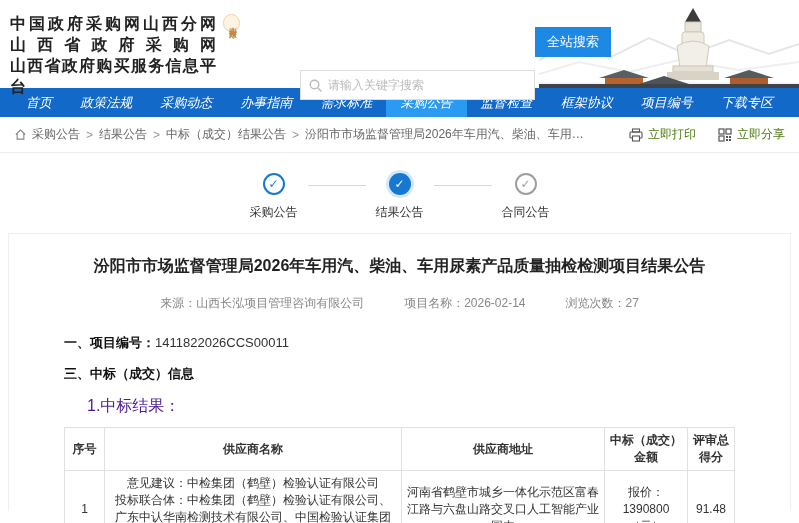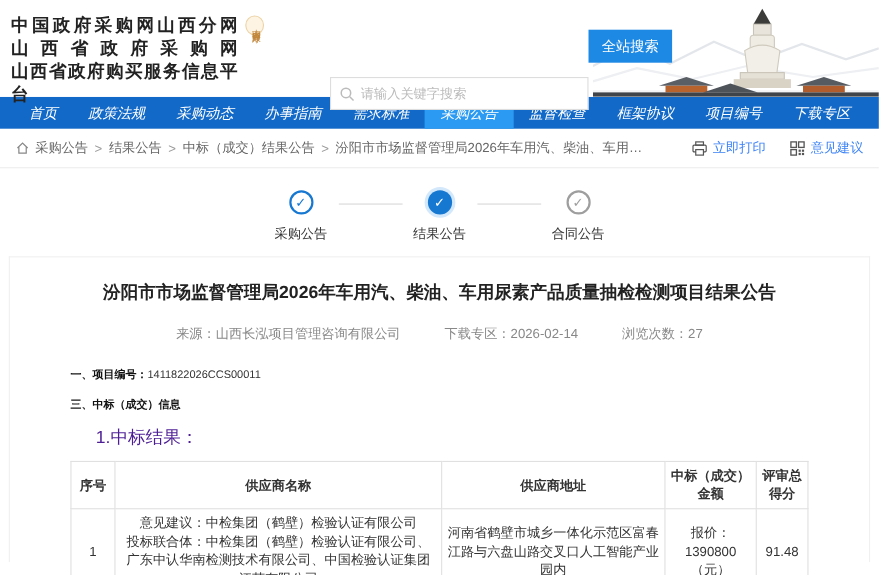--- a/index.html
+++ b/index.html
@@ -35,21 +35,21 @@
 
   
   .crumbbar { height:36px; border-bottom:1px solid #ededed; display:flex;
     align-items:center; padding:0 14px; font-size:12px; color:#666; }
   .crumb-left { display:flex; align-items:center; min-width:0; flex:1 1 auto; }
   .crumb-left svg { margin-right:5px; flex:0 0 auto; }
   .crumb-item { cursor:pointer; white-space:nowrap; }
   .crumb-item.last { overflow:hidden; text-overflow:ellipsis; cursor:default; }
   .crumb-sep { margin:0 6px; color:#999; }
   .crumb-actions { display:flex; align-items:center; flex:0 0 auto; margin-left:12px; }
-  .crumb-action { display:flex; align-items:center; color:#3b82f6; cursor:pointer; margin-left:22px; }
+  .crumb-action { display:flex; align-items:center; color:#4d7c0f; cursor:pointer; margin-left:22px; }
   .crumb-action svg { margin-right:5px; }
 
   
   .steps { display:flex; align-items:flex-start; justify-content:center; margin-top:20px; }
   .step { display:flex; flex-direction:column; align-items:center; width:64px; }
   .step-circle { width:22px; height:22px; border-radius:50%; display:flex;
     align-items:center; justify-content:center; font-size:12px; }
   .step.done .step-circle { border:2px solid #1778d2; color:#1778d2; background:#fff; }
   .step.active .step-circle { background:#1778d2; color:#fff;
     box-shadow:0 0 0 3px #d4e8fb; }
@@ -58,21 +58,21 @@
   .step-line { width:58px; height:1px; background:#d8d8d8; margin:12px 2px 0; }
 
   
   .card { margin:12px 8px 0; border:1px solid #f0f0f0; border-bottom:0;
     height:278px; padding-top:22px; }
   .article-title { text-align:center; font-size:16px; font-weight:bold; color:#222;
     padding:0 70px; }
   .article-meta { display:flex; justify-content:center; margin-top:18px;
     font-size:12px; color:#888; }
   .meta-item { margin:0 20px; white-space:nowrap; }
-  .sections { margin:22px 0 10px 55px; font-size:10px; color:#333; }
+  .sections { margin:22px 0 10px 55px; font-size:13px; color:#333; }
   .section-row { margin-bottom:13px; }
   .section-label { font-weight:bold; color:#111; }
   .result-label { margin:2px 0 10px 78px; font-size:16px; color:#4c1d95; }
 
   
   table.award { border-collapse:collapse; margin-left:55px; width:670px;
     font-size:12px; color:#333; table-layout:fixed; }
   table.award th, table.award td { border:1px solid #e0e0e0; text-align:center;
     vertical-align:middle; padding:4px 5px; line-height:17px; }
   table.award th { font-weight:bold; height:37px; }
@@ -166,21 +166,21 @@
     <div class="crumb-action">
       <svg width="14" height="14" viewBox="0 0 14 14">
         <rect x="1" y="1" width="5" height="5" fill="none" stroke="#555" stroke-width="1.2"></rect>
         <rect x="8" y="1" width="5" height="5" fill="none" stroke="#555" stroke-width="1.2"></rect>
         <rect x="1" y="8" width="5" height="5" fill="none" stroke="#555" stroke-width="1.2"></rect>
         <rect x="8" y="8" width="2" height="2" fill="#555"></rect>
         <rect x="11" y="8" width="2" height="2" fill="#555"></rect>
         <rect x="8" y="11" width="2" height="2" fill="#555"></rect>
         <rect x="11" y="11" width="2" height="2" fill="#555"></rect>
       </svg>
-      <span>意见建议</span>
+      <span>立即分享</span>
     </div>
   </div>
 </div>
 
 <div class="steps">
   <div class="step done">
     <div class="step-circle">✓</div>
     <div class="step-label">采购公告</div>
   </div>
   <div class="step-line"></div>
@@ -193,21 +193,21 @@
     <div class="step-circle">✓</div>
     <div class="step-label">合同公告</div>
   </div>
 </div>
 
 <div class="card">
   <div class="article-title">汾阳市市场监督管理局2026年车用汽、柴油、车用尿素产品质量抽检检测项目结果公告</div>
 
   <div class="article-meta">
     <span class="meta-item"><span>来源：</span><span>山西长泓项目管理咨询有限公司</span></span>
-    <span class="meta-item"><span>下载专区：</span><span>2026-02-14</span></span>
+    <span class="meta-item"><span>项目名称：</span><span>2026-02-14</span></span>
     <span class="meta-item"><span>浏览次数：</span><span>27</span></span>
   </div>
 
   <div class="sections">
     <div class="section-row">
       <span class="section-label">一、项目编号：</span><span>1411822026CCS00011</span>
     </div>
     <div class="section-row">
       <span class="section-label">三、中标（成交）信息</span>
     </div>

